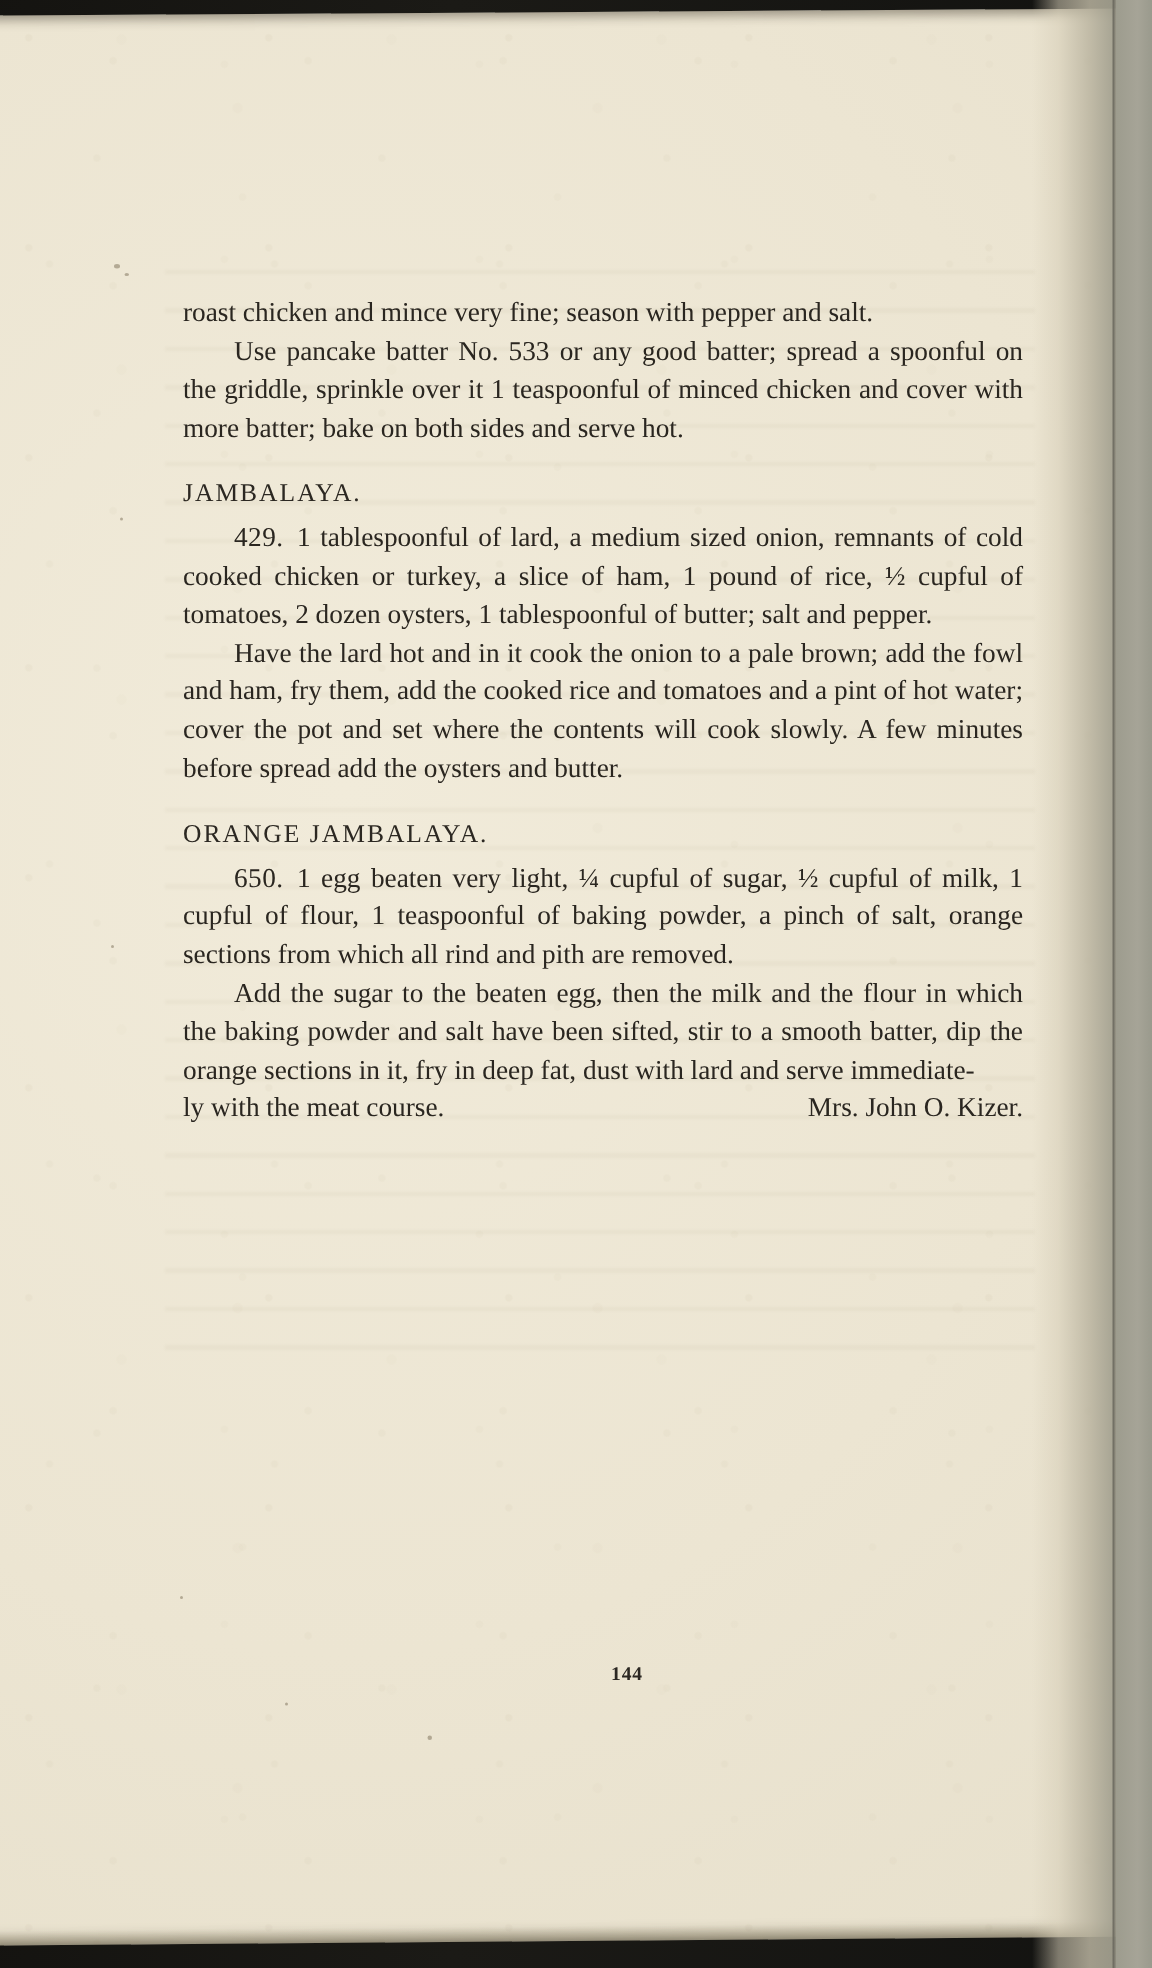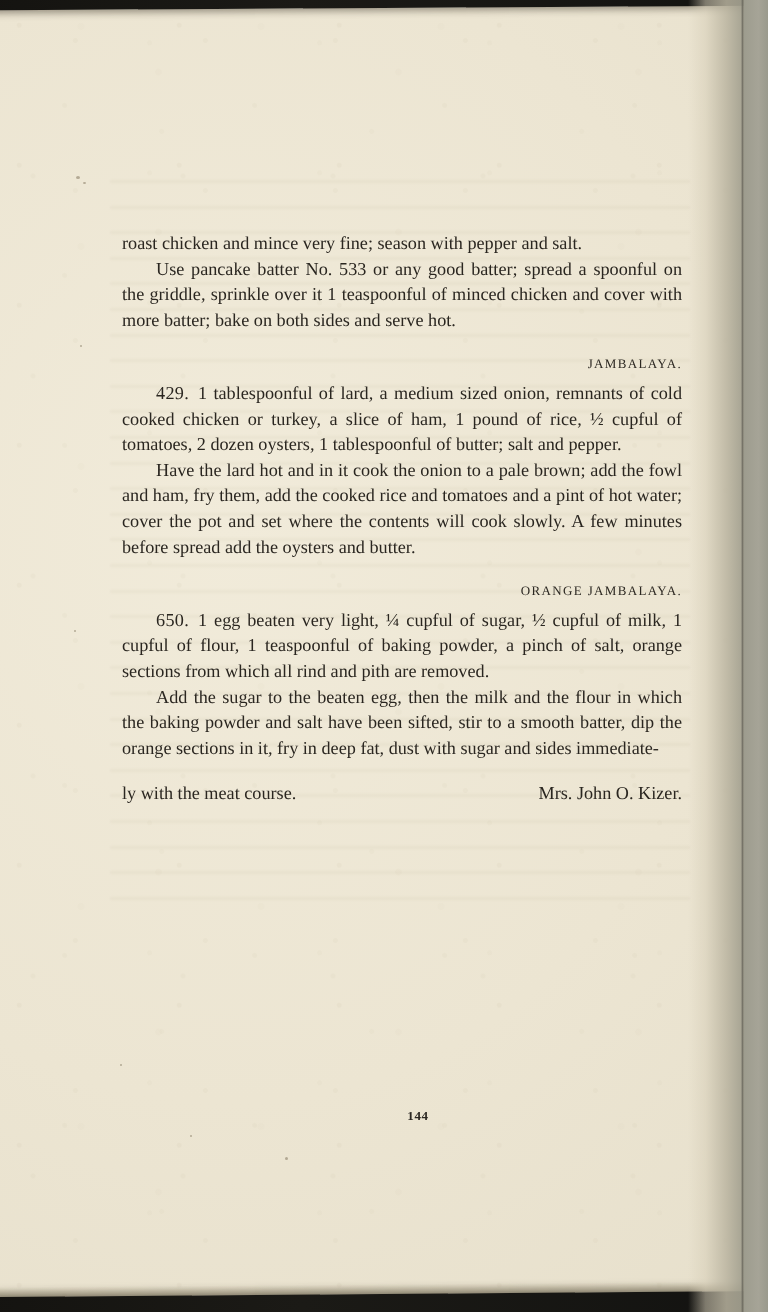--- a/index.html
+++ b/index.html
@@ -154,48 +154,47 @@
     margin: 0;
     text-align: justify;
     text-align-last: left;
     hyphens: none;
   }
   .para.indent {
     text-indent: 34px;
   }
   .para.flush {
     text-indent: 0;
-    margin-top: 35px;
   }
 
   .recipe-heading {
     margin: 18px 0 4px 0;
-    text-align: right;
-    font-size: 13px;
+    text-align: left;
+    font-size: 17px;
     line-height: 25.6px;
     letter-spacing: 1.35px;
     text-indent: 0;
     font-weight: normal;
     color: #2c2822;
   }
 
   .recipe-number {
     font-weight: normal;
     letter-spacing: .3px;
   }
   .num-gap { display: inline-block; width: 9px; }
 
   
   .closing-line {
     display: flex;
     justify-content: space-between;
     align-items: flex-end;
     text-indent: 0;
   }
-  .attribution { white-space: nowrap; margin-top: 20px; }
+  .attribution { white-space: nowrap; }
 
   
   .folio {
     position: absolute;
     left: 0;
     top: 1108px;
     width: 768px;
     text-align: center;
     font-size: 13px;
     font-weight: bold;
@@ -251,21 +250,21 @@
     <h2 class="recipe-heading">JAMBALAYA.</h2>
 
     <p class="para indent"><span class="recipe-number">429.</span><span class="num-gap"></span><span>1 tablespoonful of lard, a medium sized onion, remnants of cold cooked chicken or turkey, a slice of ham, 1 pound of rice, ½ cupful of tomatoes, 2 dozen oysters, 1 tablespoonful of butter; salt and pepper.</span></p>
 
     <p class="para indent">Have the lard hot and in it cook the onion to a pale brown; add the fowl and ham, fry them, add the cooked rice and tomatoes and a pint of hot water; cover the pot and set where the contents will cook slowly.  A few minutes before spread add the oysters and butter.</p>
 
     <h2 class="recipe-heading">ORANGE JAMBALAYA.</h2>
 
     <p class="para indent"><span class="recipe-number">650.</span><span class="num-gap"></span><span>1 egg beaten very light, ¼ cupful of sugar, ½ cupful of milk, 1 cupful of flour, 1 teaspoonful of baking powder, a pinch of salt, orange sections from which all rind and pith are removed.</span></p>
 
-    <p class="para indent">Add the sugar to the beaten egg, then the milk and the flour in which the baking powder and salt have been sifted, stir to a smooth batter, dip the orange sections in it, fry in deep fat, dust with sugar and sides immediate-</p>
+    <p class="para indent">Add the sugar to the beaten egg, then the milk and the flour in which the baking powder and salt have been sifted, stir to a smooth batter, dip the orange sections in it, fry in deep fat, dust with lard and serve immediate-</p>
 
     <p class="para closing-line">
         <span>ly with the meat course.</span>
         <span class="attribution">Mrs. John O. Kizer.</span>
       </p>
 
   </div>
 
   <div class="folio">
     <span class="folio-inner">144</span>

